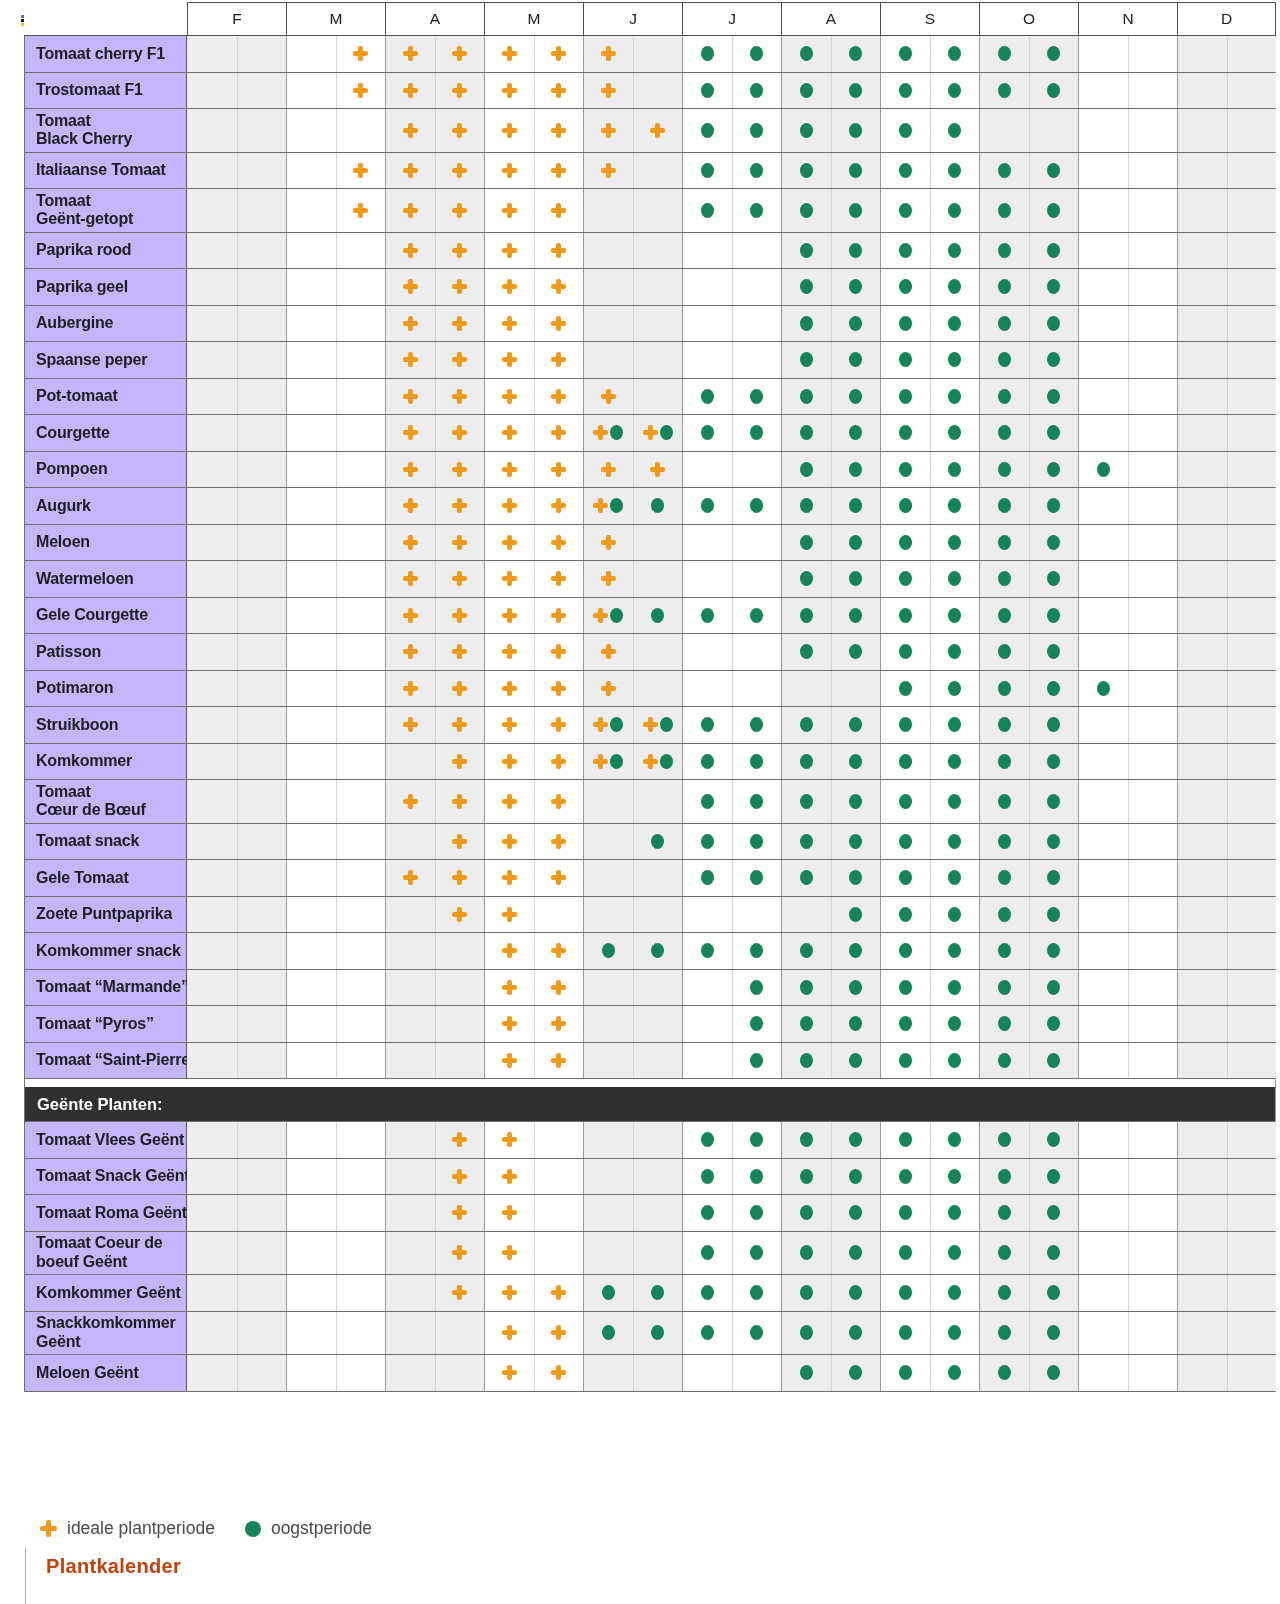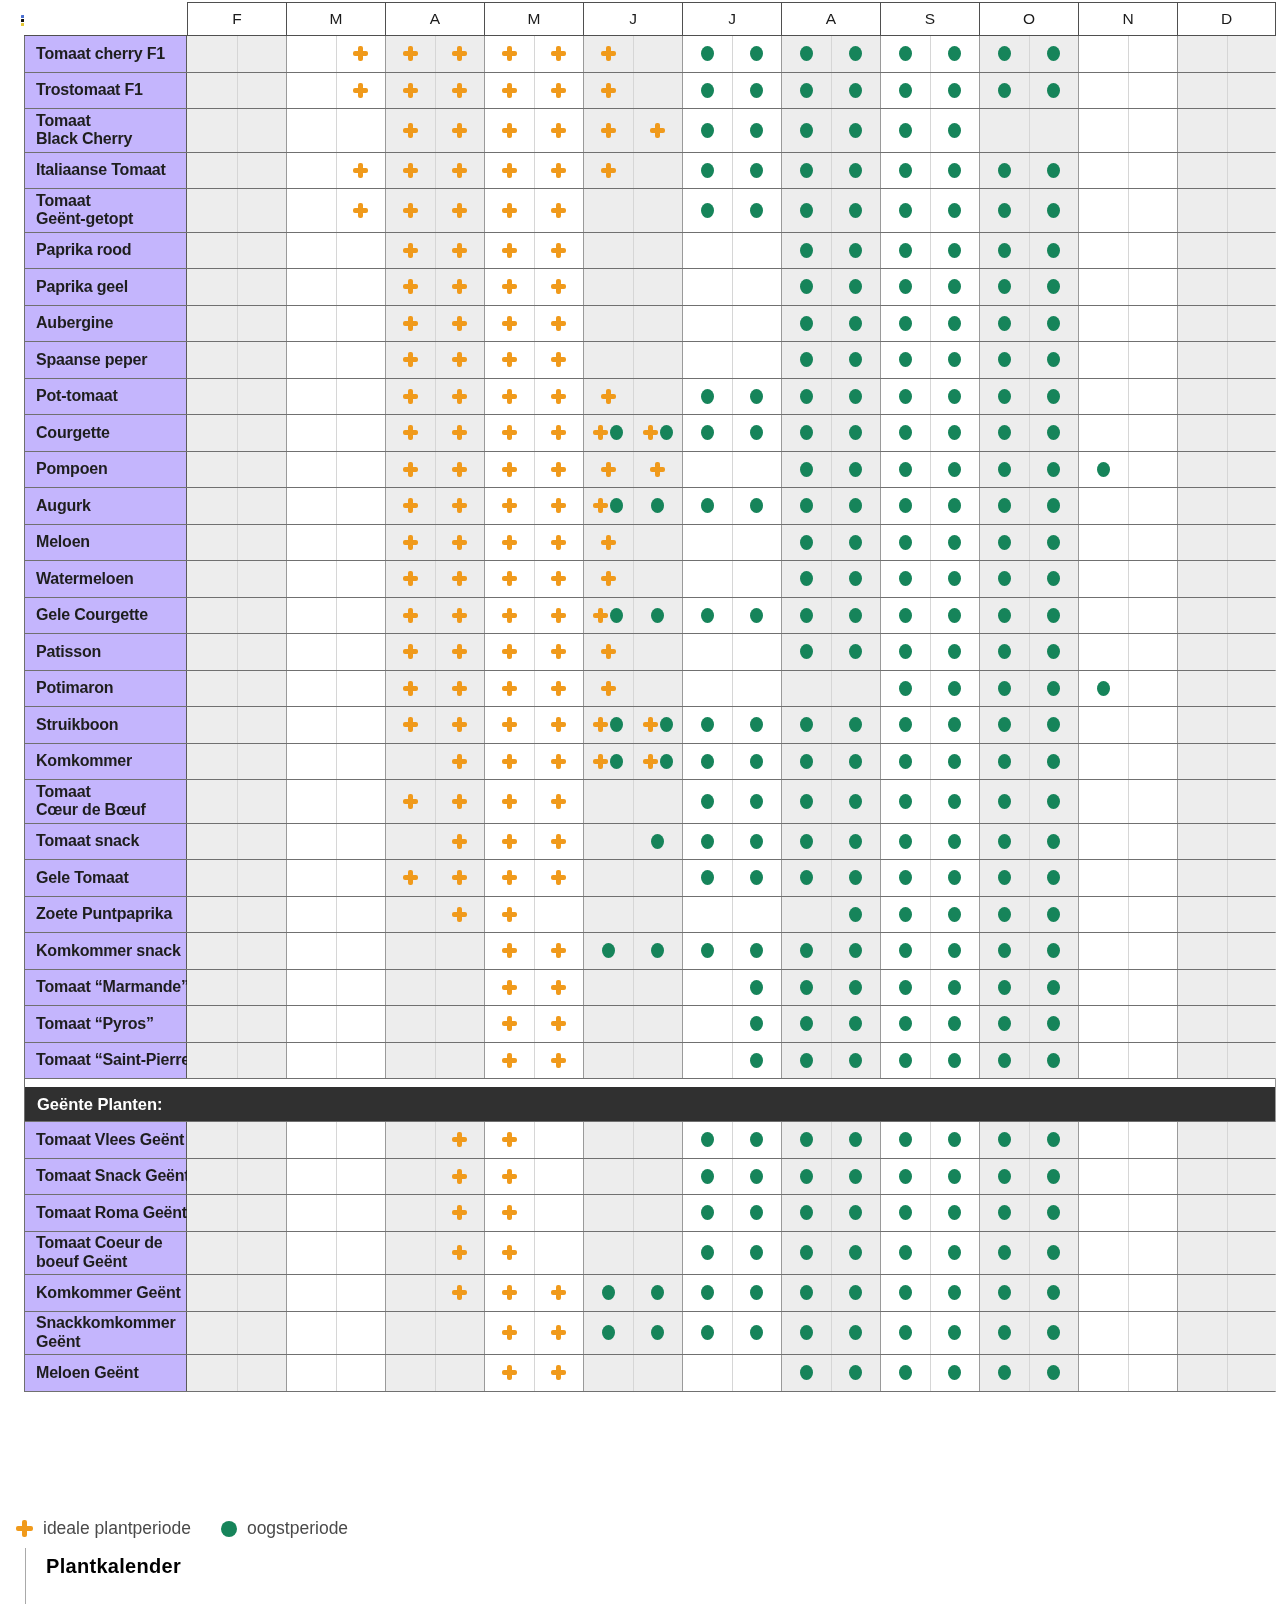--- a/index.html
+++ b/index.html
@@ -48,34 +48,34 @@
 
   
   .plus { position:relative; width:15px; height:15px; flex:0 0 auto; }
   .plus::before { content:""; position:absolute; left:0; top:5px; width:15px; height:5px;
     background:#f09a1b; border-radius:2px; }
   .plus::after { content:""; position:absolute; top:0; left:5px; width:5px; height:15px;
     background:#f09a1b; border-radius:2px; }
   .dot { width:13px; height:15px; border-radius:50%; background:#16845a; flex:0 0 auto; }
 
   
-  .legend { position:absolute; left:16px; top:1518px; display:flex; align-items:center;
+  .legend { position:absolute; left:40px; top:1518px; display:flex; align-items:center;
     font-size:17.5px; color:#4a4a4a; }
   .legend .plus.lg { width:17px; height:17px; margin-right:10px; }
   .legend .plus.lg::before { top:5.75px; width:17px; height:5.5px; }
   .legend .plus.lg::after { left:5.75px; width:5.5px; height:17px; }
   .legend .dot.lg { width:16px; height:16px; margin-left:30px; margin-right:10px; }
 
   
   .page-num { position:absolute; left:0px; top:1602px; width:20px; text-align:right;
     font-size:17px; color:#3a3a3a; }
   .footer-divider { position:absolute; left:25px; top:1548px; width:1px; height:56px;
     background:#a9a9a9; }
   .page-title { position:absolute; left:46px; top:1555px;
-    font-size:20px; font-weight:bold; color:#000000; letter-spacing:0.3px; }
+    font-size:20px; font-weight:bold; color:#c2410c; letter-spacing:0.3px; }
 </style>
 </head>
 <body>
 
 <div class="page">
 
   <div class="corner-icon">
     <i class="s1"></i>
       <i class="s2"></i>
       <i class="s3"></i>

